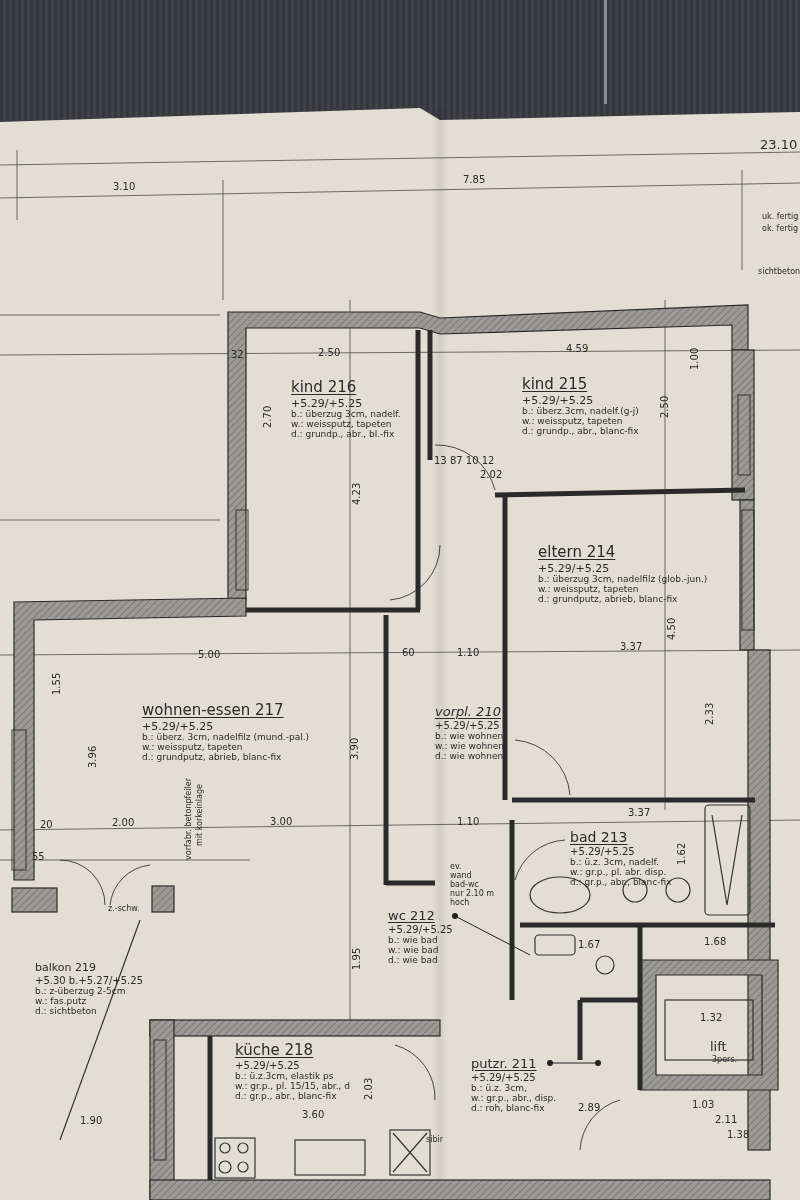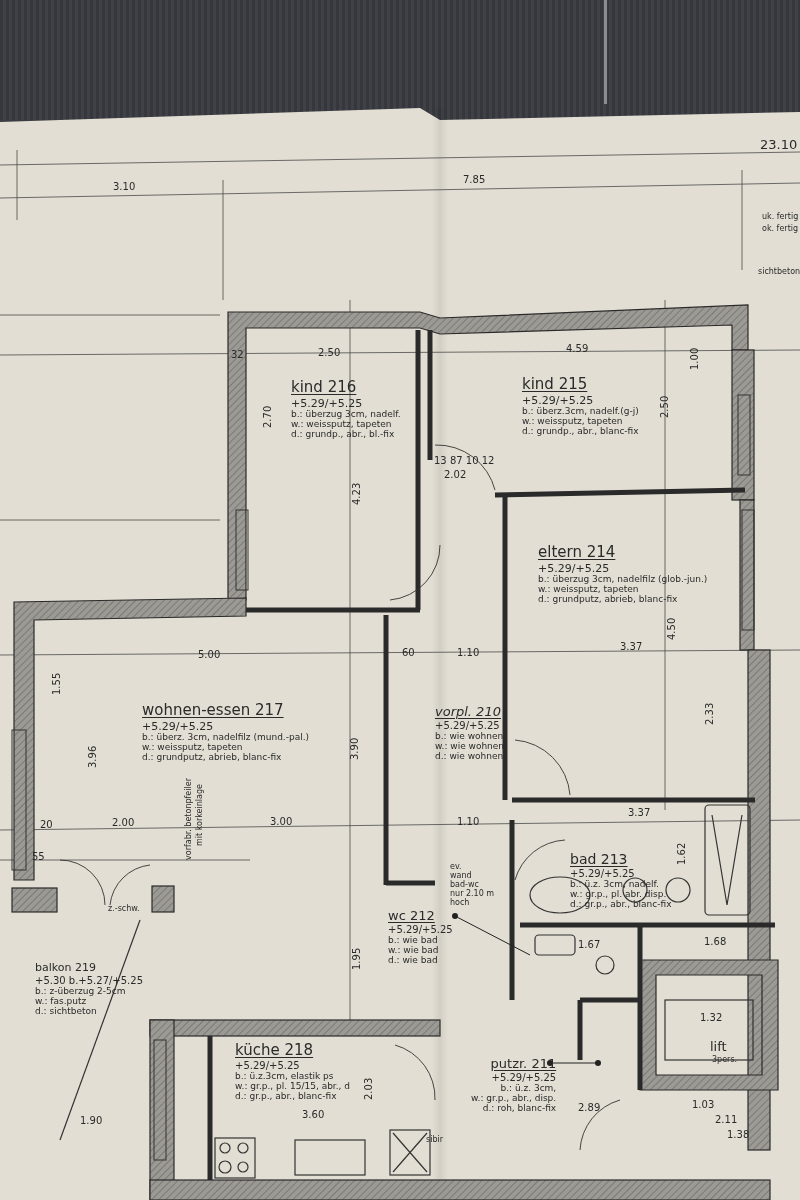--- a/index.html
+++ b/index.html
@@ -173,21 +173,21 @@
   <div class="room-title">kind  215</div>
   <div class="room-level">+5.29/+5.25</div>
   <div class="room-spec">b.: überz.3cm, nadelf.(g-j)</div>
   <div class="room-spec">w.: weissputz, tapeten</div>
   <div class="room-spec">d.: grundp., abr., blanc-fix</div>
 </div>
 <div class="t dim" style="left:566px;top:344px;">4.59</div>
 <div class="t dimv" style="left:660px;top:418px;">2.50</div>
 <div class="t dimv" style="left:690px;top:370px;">1.00</div>
 <div class="t dim" style="left:434px;top:456px;">13  87 10  12</div>
-<div class="t dim" style="left:444px;top:470px;text-align:right;">2.02</div>
+<div class="t dim" style="left:480px;top:470px;text-align:right;">2.02</div>
 
 <div class="t" style="left:538px;top:545px;">
   <div class="room-title">eltern  214</div>
   <div class="room-level">+5.29/+5.25</div>
   <div class="room-spec">b.: überzug 3cm, nadelfilz (glob.-jun.)</div>
   <div class="room-spec">w.: weissputz, tapeten</div>
   <div class="room-spec">d.: grundputz, abrieb, blanc-fix</div>
 </div>
 <div class="t dim" style="left:620px;top:642px;">3.37</div>
 <div class="t dimv" style="left:667px;top:640px;">4.50</div>
@@ -217,21 +217,21 @@
   <div class="room-level" style="font-size:10px;">+5.29/+5.25</div>
   <div class="room-spec">b.: wie wohnen</div>
   <div class="room-spec">w.: wie wohnen</div>
   <div class="room-spec">d.: wie wohnen</div>
 </div>
 <div class="t dim" style="left:457px;top:648px;">1.10</div>
 <div class="t dim" style="left:402px;top:648px;">60</div>
 <div class="t dim" style="left:457px;top:817px;">1.10</div>
 
 <div class="t" style="left:570px;top:830px;">
-  <div class="room-title" style="font-size:14px;margin-top:22px;">bad  213</div>
+  <div class="room-title" style="font-size:14px;">bad  213</div>
   <div class="room-level" style="font-size:10px;">+5.29/+5.25</div>
   <div class="room-spec">b.: ü.z. 3cm, nadelf.</div>
   <div class="room-spec">w.: gr.p., pl. abr. disp.</div>
   <div class="room-spec">d.: gr.p., abr., blanc-fix</div>
 </div>
 <div class="t dim" style="left:628px;top:808px;">3.37</div>
 <div class="t dimv" style="left:677px;top:865px;">1.62</div>
 
 <div class="t small" style="left:450px;top:862px;line-height:9px;">
   <div>ev.</div>
@@ -264,21 +264,21 @@
   <div class="room-title">küche  218</div>
   <div class="room-level" style="font-size:10px;">+5.29/+5.25</div>
   <div class="room-spec">b.: ü.z.3cm, elastik ps</div>
   <div class="room-spec">w.: gr.p., pl. 15/15, abr., d</div>
   <div class="room-spec">d.: gr.p., abr., blanc-fix</div>
 </div>
 <div class="t dim" style="left:302px;top:1110px;">3.60</div>
 <div class="t dimv" style="left:364px;top:1100px;">2.03</div>
 <div class="t small" style="left:398px;top:1136px;padding-left:28px;">sibir</div>
 
-<div class="t" style="left:471px;top:1057px;text-align:right;">
+<div class="t" style="left:471px;top:1057px;">
   <div class="room-title" style="font-size:13px;">putzr. 211</div>
   <div class="room-level" style="font-size:10px;">+5.29/+5.25</div>
   <div class="room-spec">b.: ü.z. 3cm,</div>
   <div class="room-spec">w.: gr.p., abr., disp.</div>
   <div class="room-spec">d.: roh, blanc-fix</div>
 </div>
 <div class="t dim" style="left:578px;top:1103px;">2.89</div>
 
 <div class="t dim" style="left:700px;top:1013px;">1.32</div>
 <div class="t" style="left:710px;top:1040px;font-size:13px;">lift</div>

